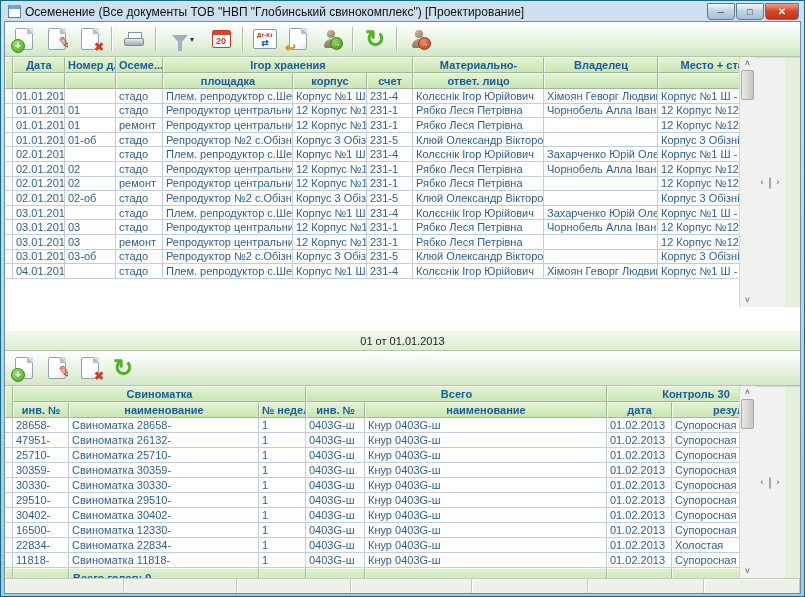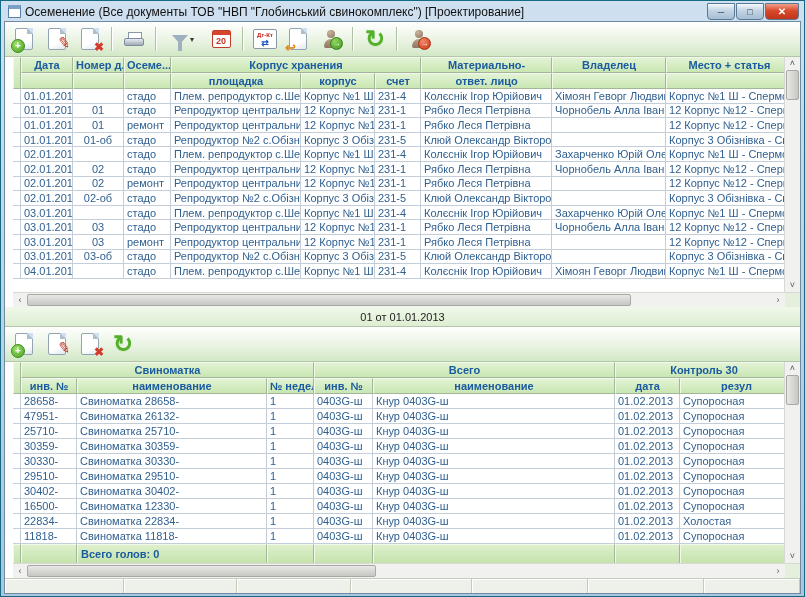--- a/index.html
+++ b/index.html
@@ -52,50 +52,50 @@
   .user .head{position:absolute;top:0;left:3px;width:8px;height:8px;border-radius:50%;
     background:radial-gradient(circle at 35% 30%,#c8b49e,#8d7560);}
   .user .bodyp{position:absolute;bottom:0;left:0;width:14px;height:9px;border-radius:7px 7px 2px 2px;
     background:linear-gradient(#b9a audio88,#8d7560);background:linear-gradient(#b9a288,#8d7560);}
   .user .ub{position:absolute;right:-5px;bottom:-2px;width:11px;height:11px;border-radius:50%;color:#fff;
     font-size:8px;line-height:11px;text-align:center;font-weight:bold;}
   .ub.green{background:radial-gradient(circle at 35% 30%,#8ed45e,#3f9a1c);border:1px solid #357f14;}
   .ub.red{background:radial-gradient(circle at 35% 30%,#f08a6a,#cc3412);border:1px solid #a82a0e;}
   .refresh{font-size:24px;font-weight:bold;color:#53b02c;line-height:24px;text-shadow:0 1px 1px #cde8b8;}
   
-  .gridwrap{display:flex;flex-direction:column;overflow:hidden;padding-left:8px;}
+  .gridwrap{display:flex;overflow:hidden;}
   .grid-top{flex:0 0 250px;}
   .grid-bottom{flex:1;}
   .gridmain{flex:1;display:flex;overflow:hidden;}
   .tablebox{flex:1;overflow:hidden;}
   table.grid{border-collapse:separate;border-spacing:0;table-layout:fixed;width:780px;font-size:11px;}
   table.grid th{background:linear-gradient(#e2f3d4,#c9e6b2);color:#1a5a9e;font-weight:bold;text-align:center;
     border-top:1px solid #f2f9ec;border-left:1px solid #f2f9ec;border-right:1px solid #a3b59a;border-bottom:1px solid #a3b59a;
     padding:1px 2px;white-space:nowrap;overflow:hidden;font-size:11px;}
   table.grid td{border-right:1px solid #c3ced8;border-bottom:1px solid #c3ced8;color:#2f5f8f;
     padding:0 3px;white-space:nowrap;overflow:hidden;background:#fff;}
   .grid-top td{height:13.6px;}
   .grid-bottom td{height:14px;}
   td.sel,th.sel{background:linear-gradient(#eef6e6,#dcecd0);border-right:1px solid #a3b59a;padding:0;}
-  td.c1{text-align:center;}
+  td.c1{text-align:left;}
   td.hl{background:#c9e6ae;}
   tr.footer td{background:linear-gradient(#ddf0cc,#c5e3ac);border-top:1px solid #f2f9ec;border-left:1px solid #f2f9ec;
     border-right:1px solid #a3b59a;border-bottom:1px solid #a3b59a;height:18px;color:#1a5a9e;font-weight:bold;}
   th.alignr{text-align:right;}
   
   .vscroll{flex:0 0 15px;background:#f1f1ef;border-left:1px solid #d8d8d4;display:flex;flex-direction:column;align-items:center;}
   .hscrollrow{flex:0 0 14px;display:flex;background:#f1f1ef;border-top:1px solid #d8d8d4;}
   .hscroll{flex:1;display:flex;align-items:center;position:relative;}
   .sbtn{font-size:9px;color:#555;width:14px;height:13px;line-height:13px;text-align:center;flex:0 0 auto;}
   .vthumb{width:11px;height:28px;background:linear-gradient(90deg,#e8e8e6,#c6c6c2);border:1px solid #a8a8a4;border-radius:2px;}
   .hthumb{height:10px;background:linear-gradient(#e8e8e6,#c6c6c2);border:1px solid #a8a8a4;border-radius:2px;}
   .corner{width:15px;background:#e4efdc;flex:0 0 15px;}
   
   .caption{flex:0 0 19px;background:linear-gradient(#f0f8ea,#ddeed2);border-bottom:1px solid #b4c6aa;
-    display:flex;align-items:center;justify-content:center;font-size:11px;color:#222;}
+    display:flex;align-items:center;justify-content:center;font-size:11px;color:#222;margin-top:24px;}
   
   .statusbar{flex:0 0 14px;background:#eef0ea;border-top:1px solid #c3ccba;display:flex;}
   .statusseg{border-right:1px solid #c3ccba;box-shadow:inset 1px 1px 0 #fff;}
 </style>
 </head>
 <body>
 
 <div class="window">
 
   <div class="titlebar">
@@ -187,21 +187,21 @@
                 <col style="width:131px">
               <col style="width:114px">
                 <col style="width:127px">
             </colgroup>
             <thead>
               <tr>
                 <th class="sel" rowspan="2"></th>
                 <th>Дата</th>
                 <th>Номер д...</th>
                 <th>Осеме...</th>
-                <th colspan="3">Корпус хранения</th>
+                <th colspan="3">Ігор хранения</th>
                 <th>Материально-</th>
                 <th>Владелец</th>
                 <th>Место + статья</th>
               </tr>
               <tr>
                 <th></th>
                 <th></th>
                 <th></th>
                 <th>площадка</th>
                 <th>корпус</th>

